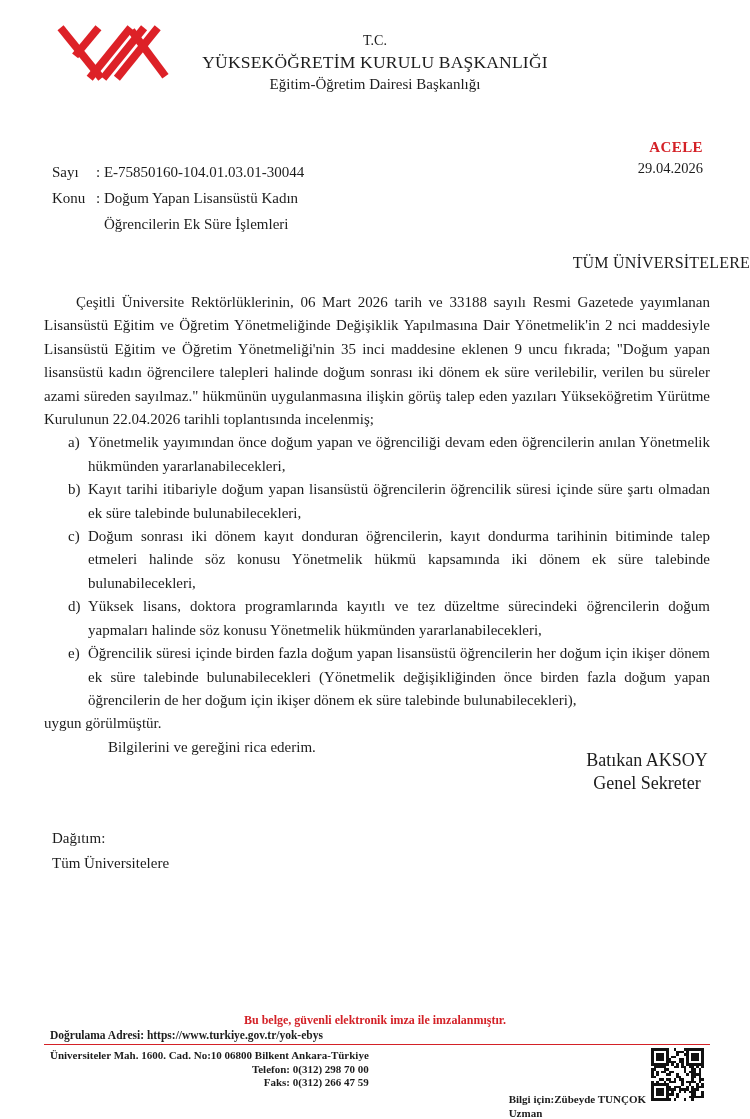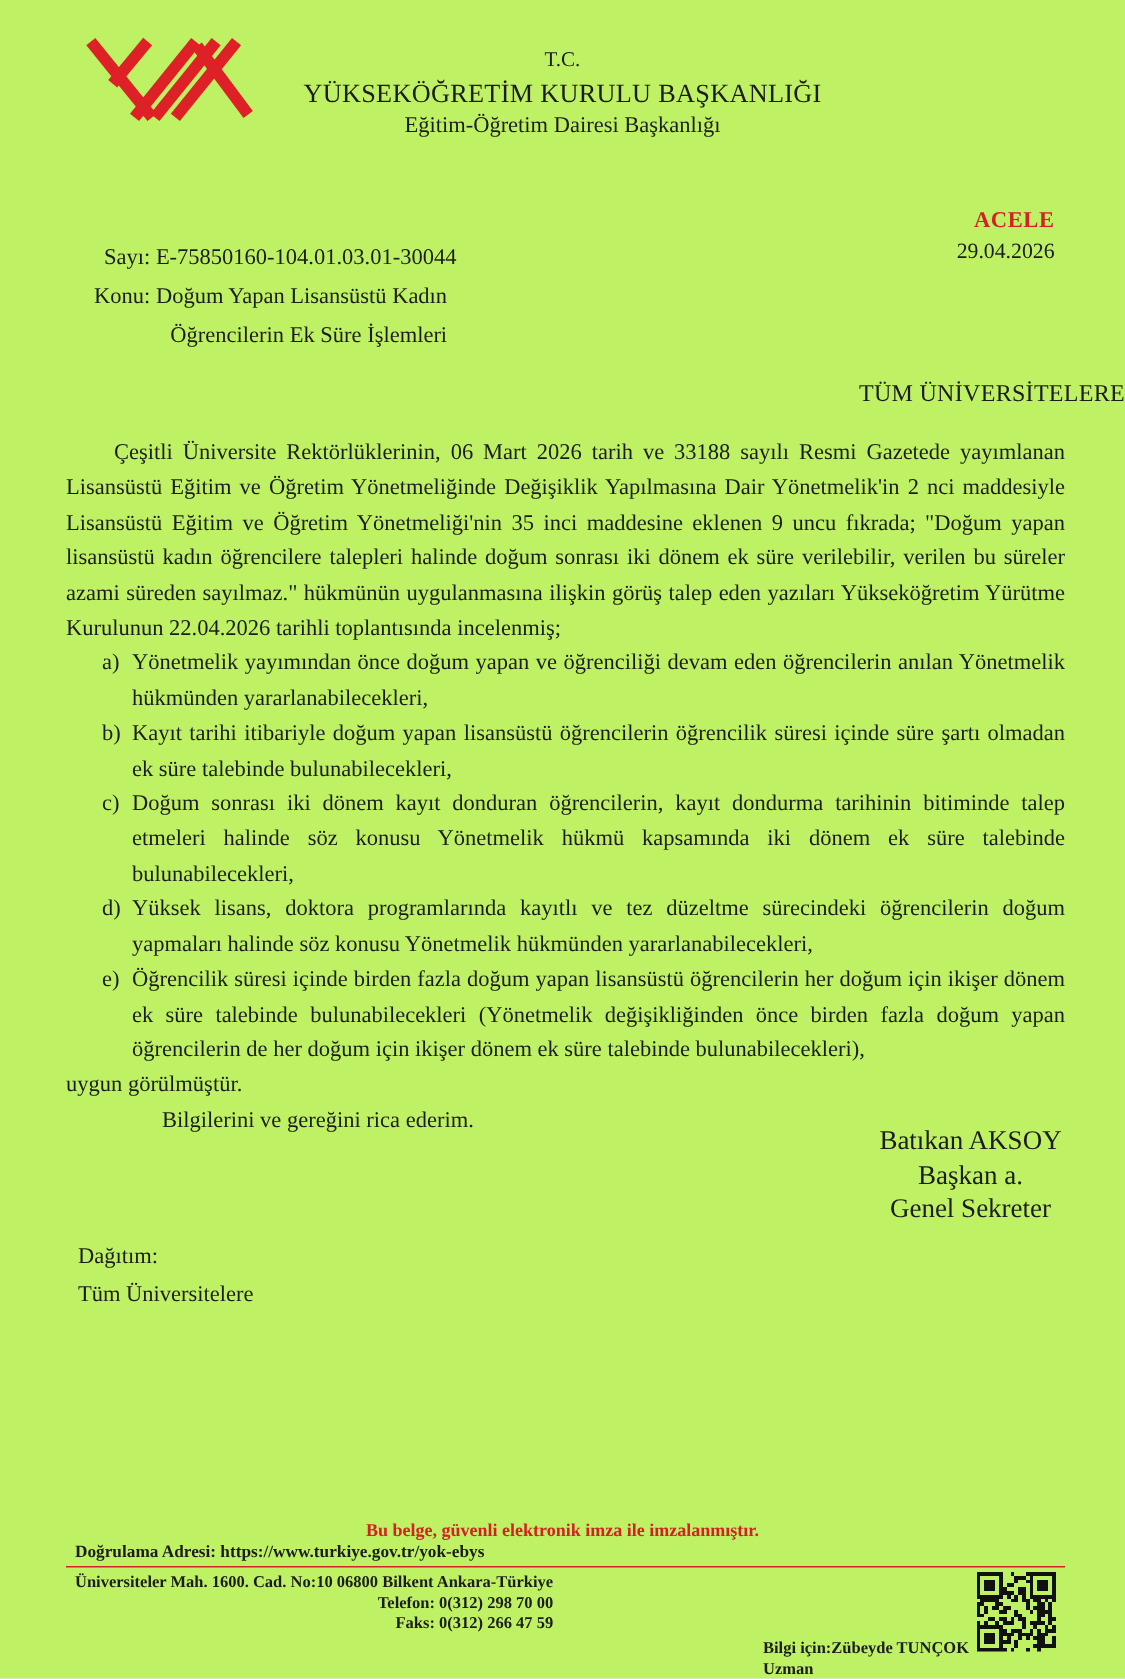--- a/index.html
+++ b/index.html
@@ -3,35 +3,35 @@
 <meta charset="utf-8">
 <style>
   :root{
     --accent:#d42127;
     --link:#0000cc;
     --ink:#1c1c1c;
   }
   html,body{margin:0;padding:0;background:#e8e8e8;}
   .page{
     position:relative;width:750px;height:1119px;margin:0 auto;
-    background:#bef264;color:var(--ink);
+    background:#ffffff;color:var(--ink);
     font-family:"Liberation Serif", serif;
     overflow:hidden;
   }
   
   .logo{position:absolute;left:54px;top:18px;width:118px;height:68px;}
   .head-center{position:absolute;left:0;right:0;top:31px;text-align:center;line-height:1.38;}
   .tc{font-size:14px;}
   .org{font-size:17.5px;letter-spacing:.2px;}
   .dept{font-size:15px;}
   
   .urgency{position:absolute;top:139px;right:47px;color:var(--accent);font-weight:bold;font-size:15px;letter-spacing:.4px;}
   .docdate{position:absolute;top:160px;right:47px;font-size:14.5px;}
   .ref{position:absolute;left:52px;top:159px;font-size:15px;line-height:26px;}
-  .ref-row{display:flex;text-align:right;}
+  .ref-row{display:flex;}
   .ref-label{width:44px;flex:none;}
   .konu-wrap2{padding-left:8px;}
   
   .recipient{position:absolute;left:0;right:0;top:254px;text-align:right;font-size:16px;letter-spacing:.2px;}
   
   .bodytext{position:absolute;left:44px;right:40px;top:291px;font-size:15px;line-height:23.4px;}
   .para{margin:0;text-align:justify;text-indent:32px;}
   .items{margin-left:24px;}
   .item{display:flex;}
   .item-label{width:20px;flex:none;}
@@ -114,21 +114,20 @@
         <span class="item-label">e)</span>
         <span class="item-text">Öğrencilik süresi içinde birden fazla doğum yapan lisansüstü öğrencilerin her doğum için ikişer dönem ek süre talebinde bulunabilecekleri (Yönetmelik değişikliğinden önce birden fazla doğum yapan öğrencilerin de her doğum için ikişer dönem ek süre talebinde bulunabilecekleri),</span>
       </div>
     </div>
     <p class="closing1">uygun görülmüştür.</p>
     <p class="closing2">Bilgilerini ve gereğini rica ederim.</p>
   </div>
 
   <div class="signature">
     <div>Batıkan AKSOY</div>
-    <div>Başkan a.</div>
     <div>Genel Sekreter</div>
   </div>
 
   <div class="distribution">
     <div>Dağıtım:</div>
     <div>Tüm Üniversitelere</div>
   </div>
 
   <div class="esign">Bu belge, güvenli elektronik imza ile imzalanmıştır.</div>
   <div class="verify">

